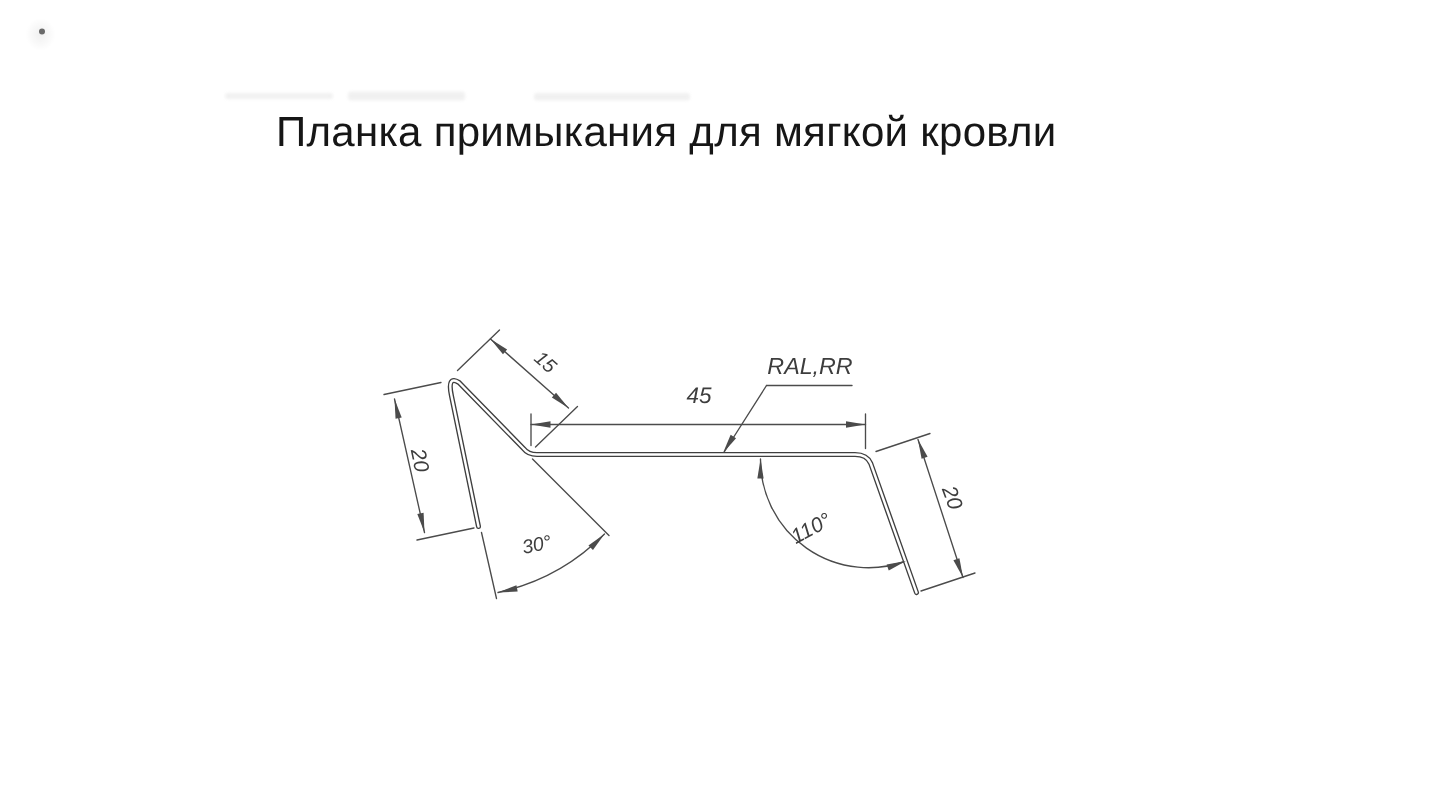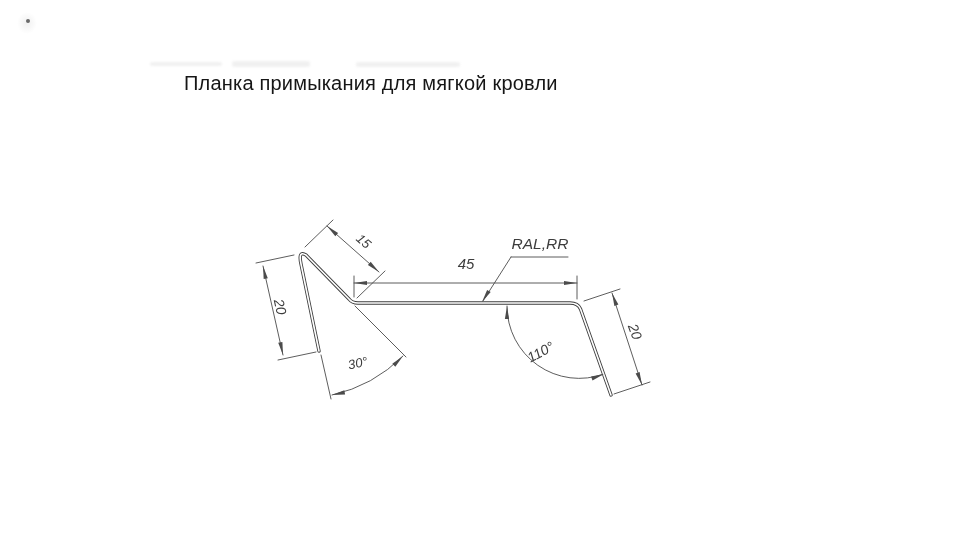--- a/index.html
+++ b/index.html
@@ -1,21 +1,21 @@
 <!DOCTYPE html>
 <html><head>
 <meta charset="utf-8">
 <style>
   html,body{margin:0;padding:0;}
   body{width:960px;height:540px;overflow:hidden;background:#ffffff;
        font-family:"Liberation Sans",sans-serif;}
   .page{position:relative;width:960px;height:540px;background:#ffffff;}
 
   .title{position:absolute;left:184px;top:72px;margin:0;
-         font-size:20px;font-weight:400;letter-spacing:.2px;
+         font-size:28px;font-weight:400;letter-spacing:.2px;
          color:#161616;white-space:nowrap;}
 
   
   .smudge{position:absolute;background:#d7d7d7;opacity:.35;
           filter:blur(1.2px);border-radius:2px;}
   .smudge.s1{left:150px;top:62px;width:72px;height:4px;}
   .smudge.s2{left:232px;top:61px;width:78px;height:6px;}
   .smudge.s3{left:356px;top:62px;width:104px;height:5px;}
 
   .speck{position:absolute;left:26px;top:19px;width:4px;height:4px;

